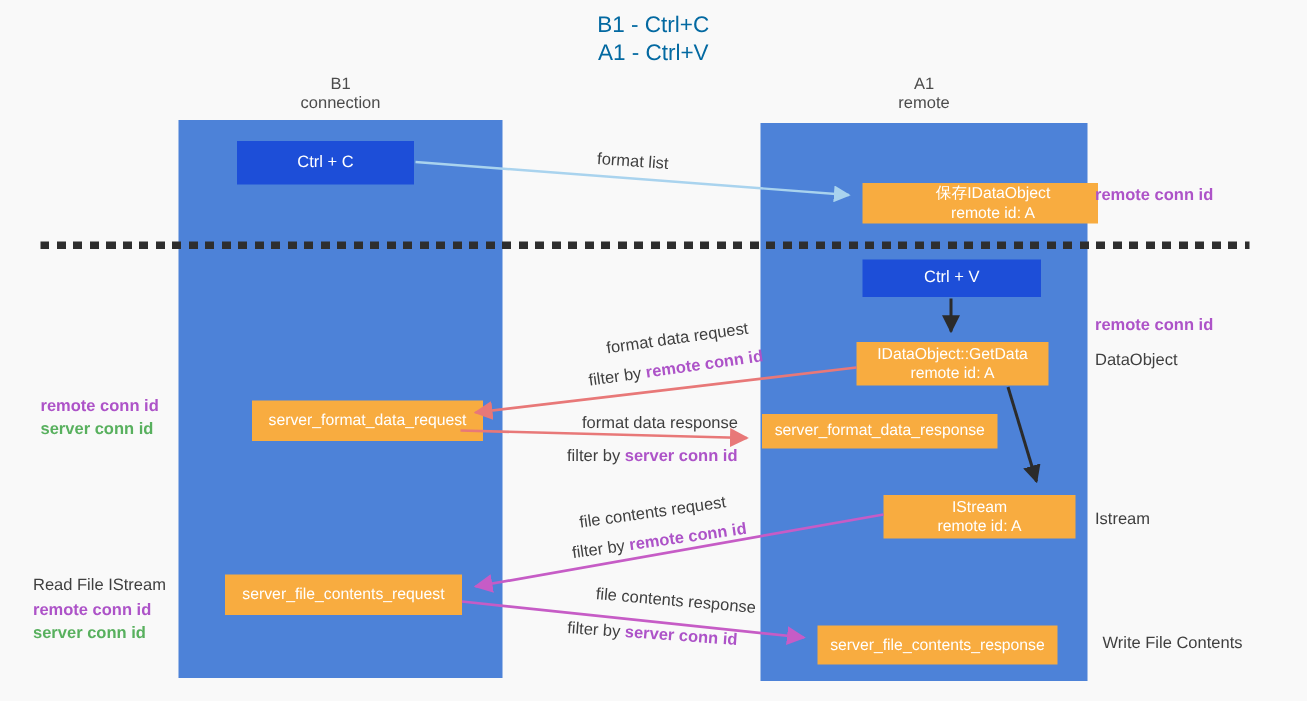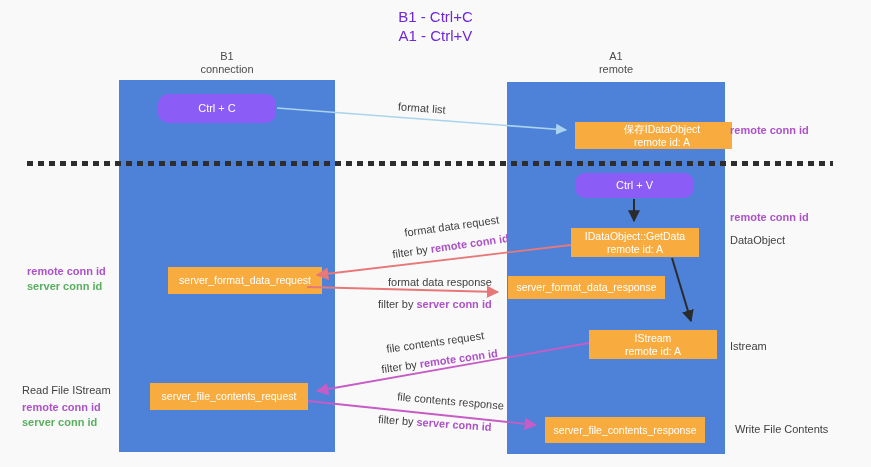--- a/index.html
+++ b/index.html
@@ -4,37 +4,37 @@
 <style>
   html,body{margin:0;padding:0;background:#f9f9f9;}
   .canvas{
     position:relative;width:871px;height:467px;overflow:hidden;
     background:#f9f9f9;
     font-family:"Liberation Sans", sans-serif;
     color:#3e3e3e;
   }
   .title{
     position:absolute;left:0;top:7px;width:871px;text-align:center;
-    font-size:15px;line-height:19px;color:#6d28d9;
+    font-size:15px;line-height:19px;color:#0369a1;
   }
   .colhead{
     position:absolute;top:50px;text-align:center;
     font-size:11px;line-height:13px;color:#4c4c4c;
   }
   .col{position:absolute;background:#4d82d8;z-index:1;}
   .dashline{
     position:absolute;left:27px;top:161px;width:806px;height:5px;z-index:5;
     background:repeating-linear-gradient(90deg,#2e2e2e 0 6px,transparent 6px 11px);
   }
   .box{
     position:absolute;z-index:3;display:flex;flex-direction:column;
     align-items:center;justify-content:center;text-align:center;
     color:#ffffff;font-size:10.5px;line-height:12.5px;
   }
-  .box.green{background:#8b5cf6;border-radius:10px;}
+  .box.green{background:#1d4ed8;}
   .box.orange{background:#f8ac40;}
   .arrows{position:absolute;left:0;top:0;z-index:4;pointer-events:none;}
   .flowlabel{
     position:absolute;z-index:6;font-size:11px;line-height:13px;
     color:#3f3f3f;white-space:nowrap;
   }
   .flowlabel .key{font-weight:bold;margin-left:3px;}
   .purple{color:#ad53c8;}
   .greenlbl{color:#58b05e;}
   .sidelabel{

